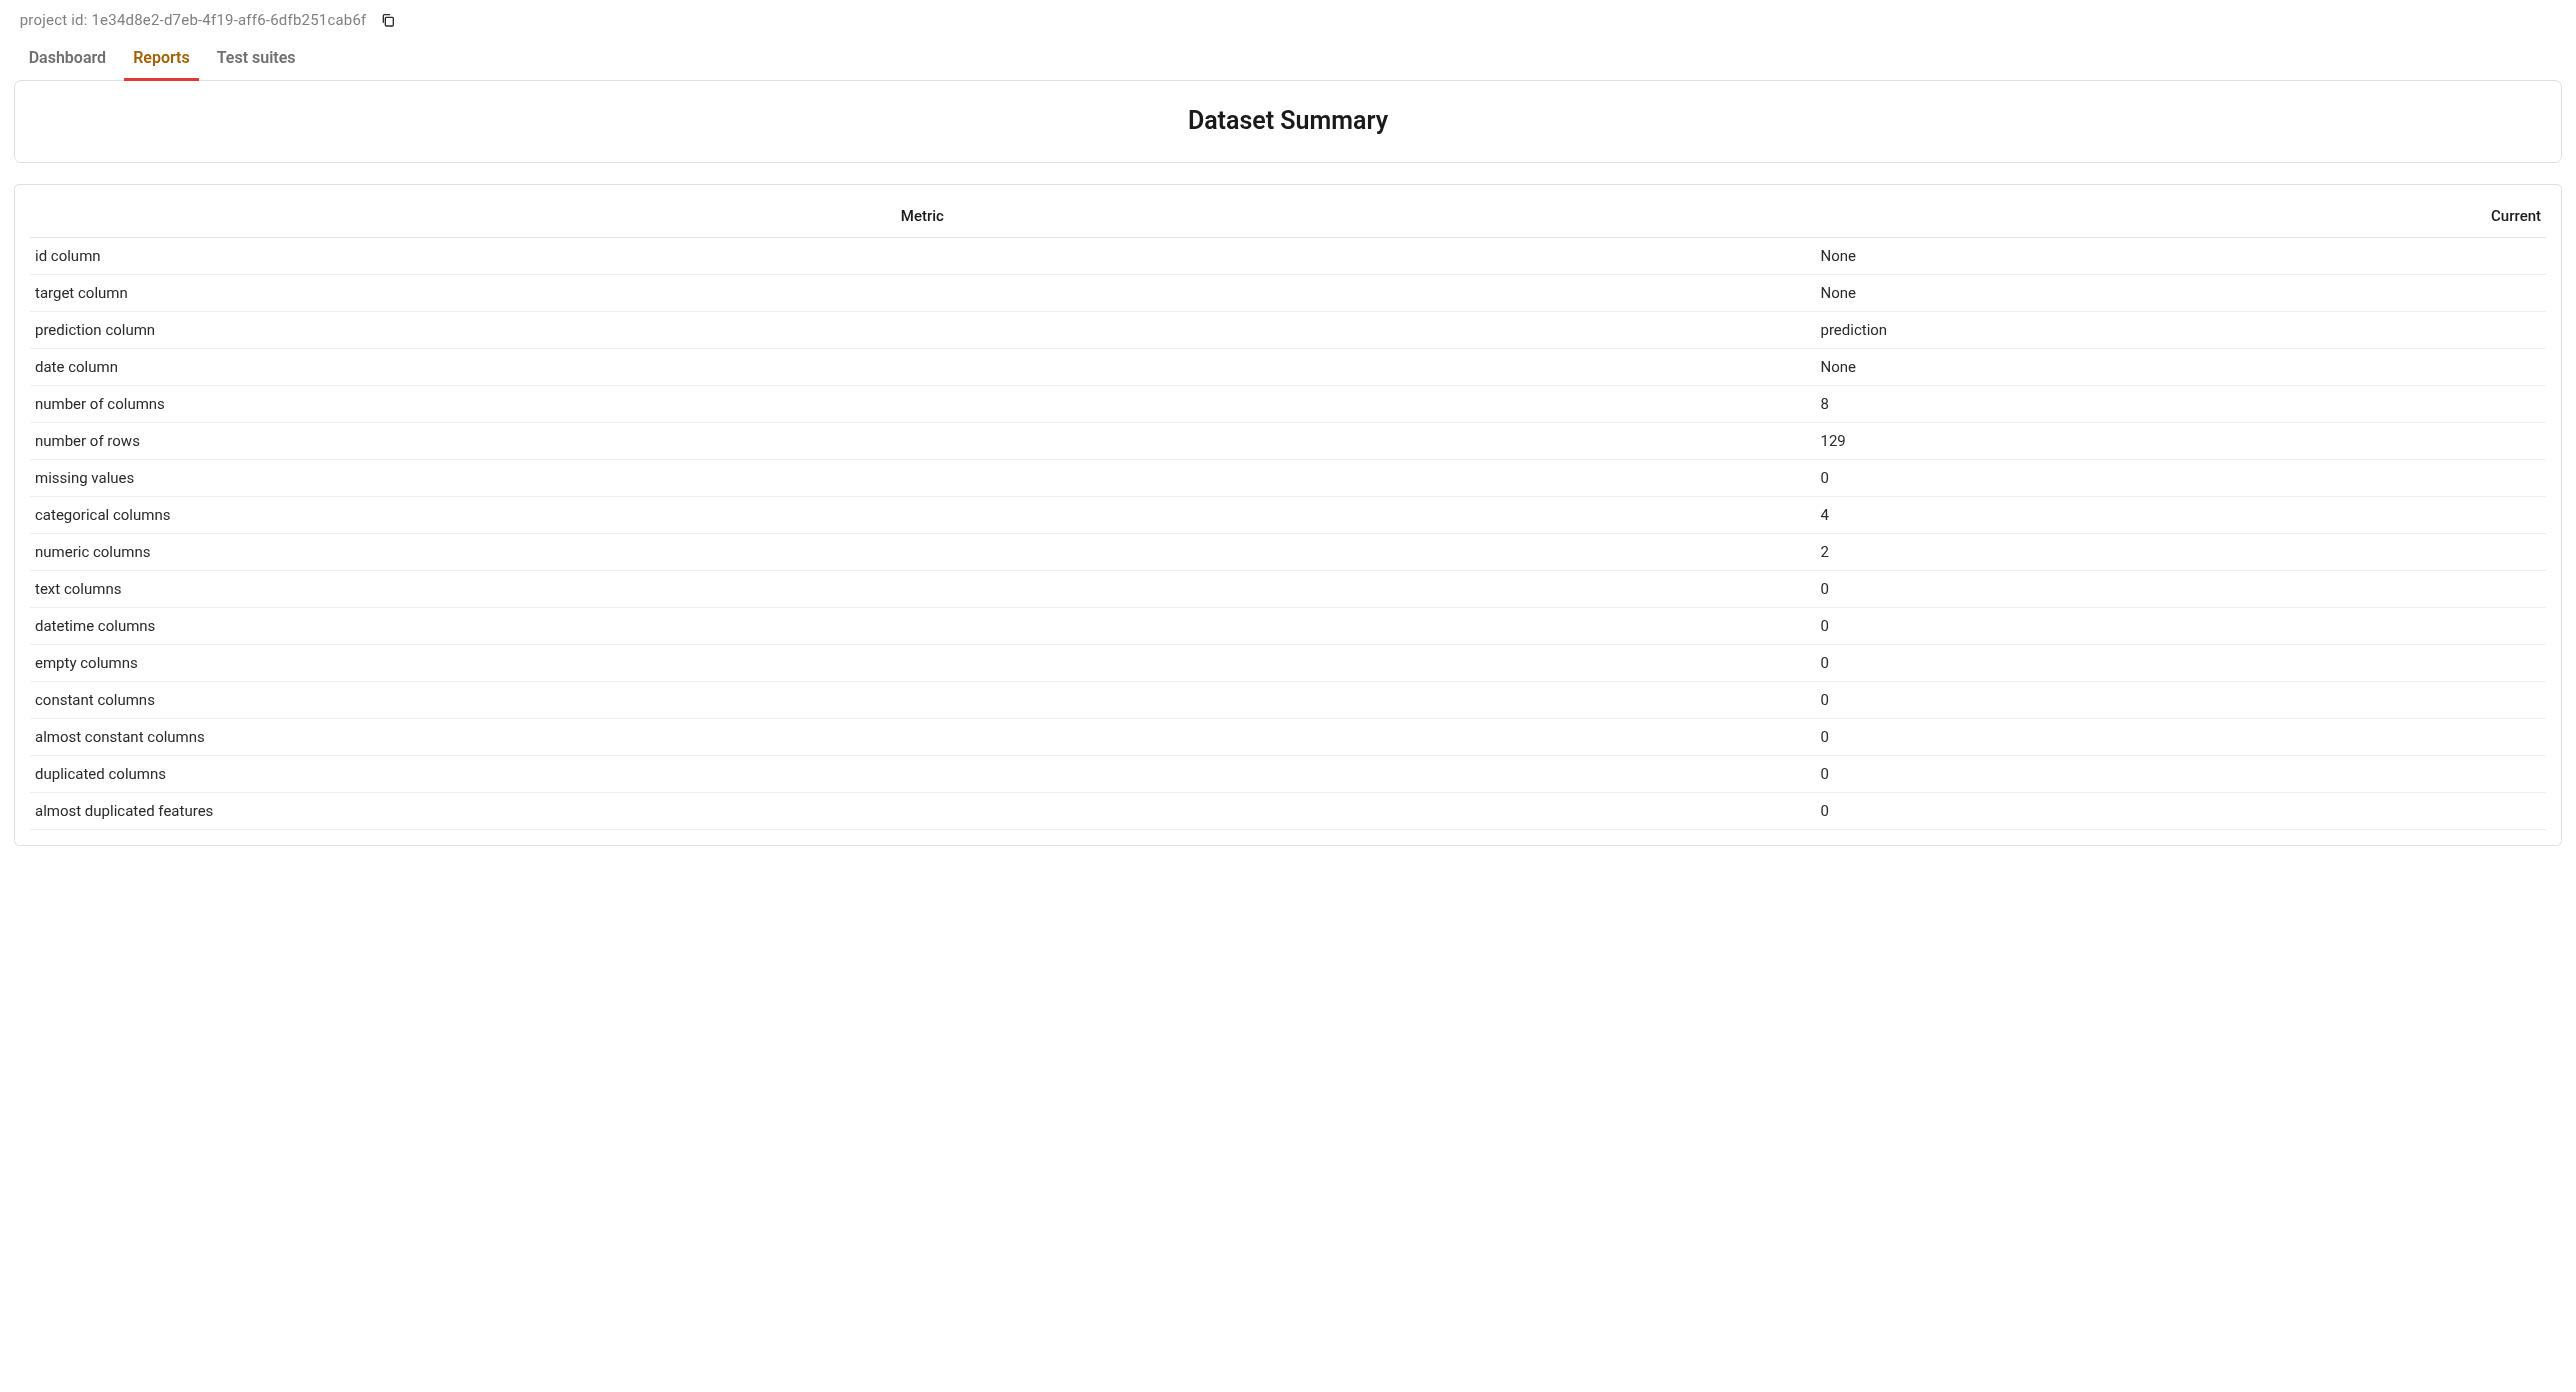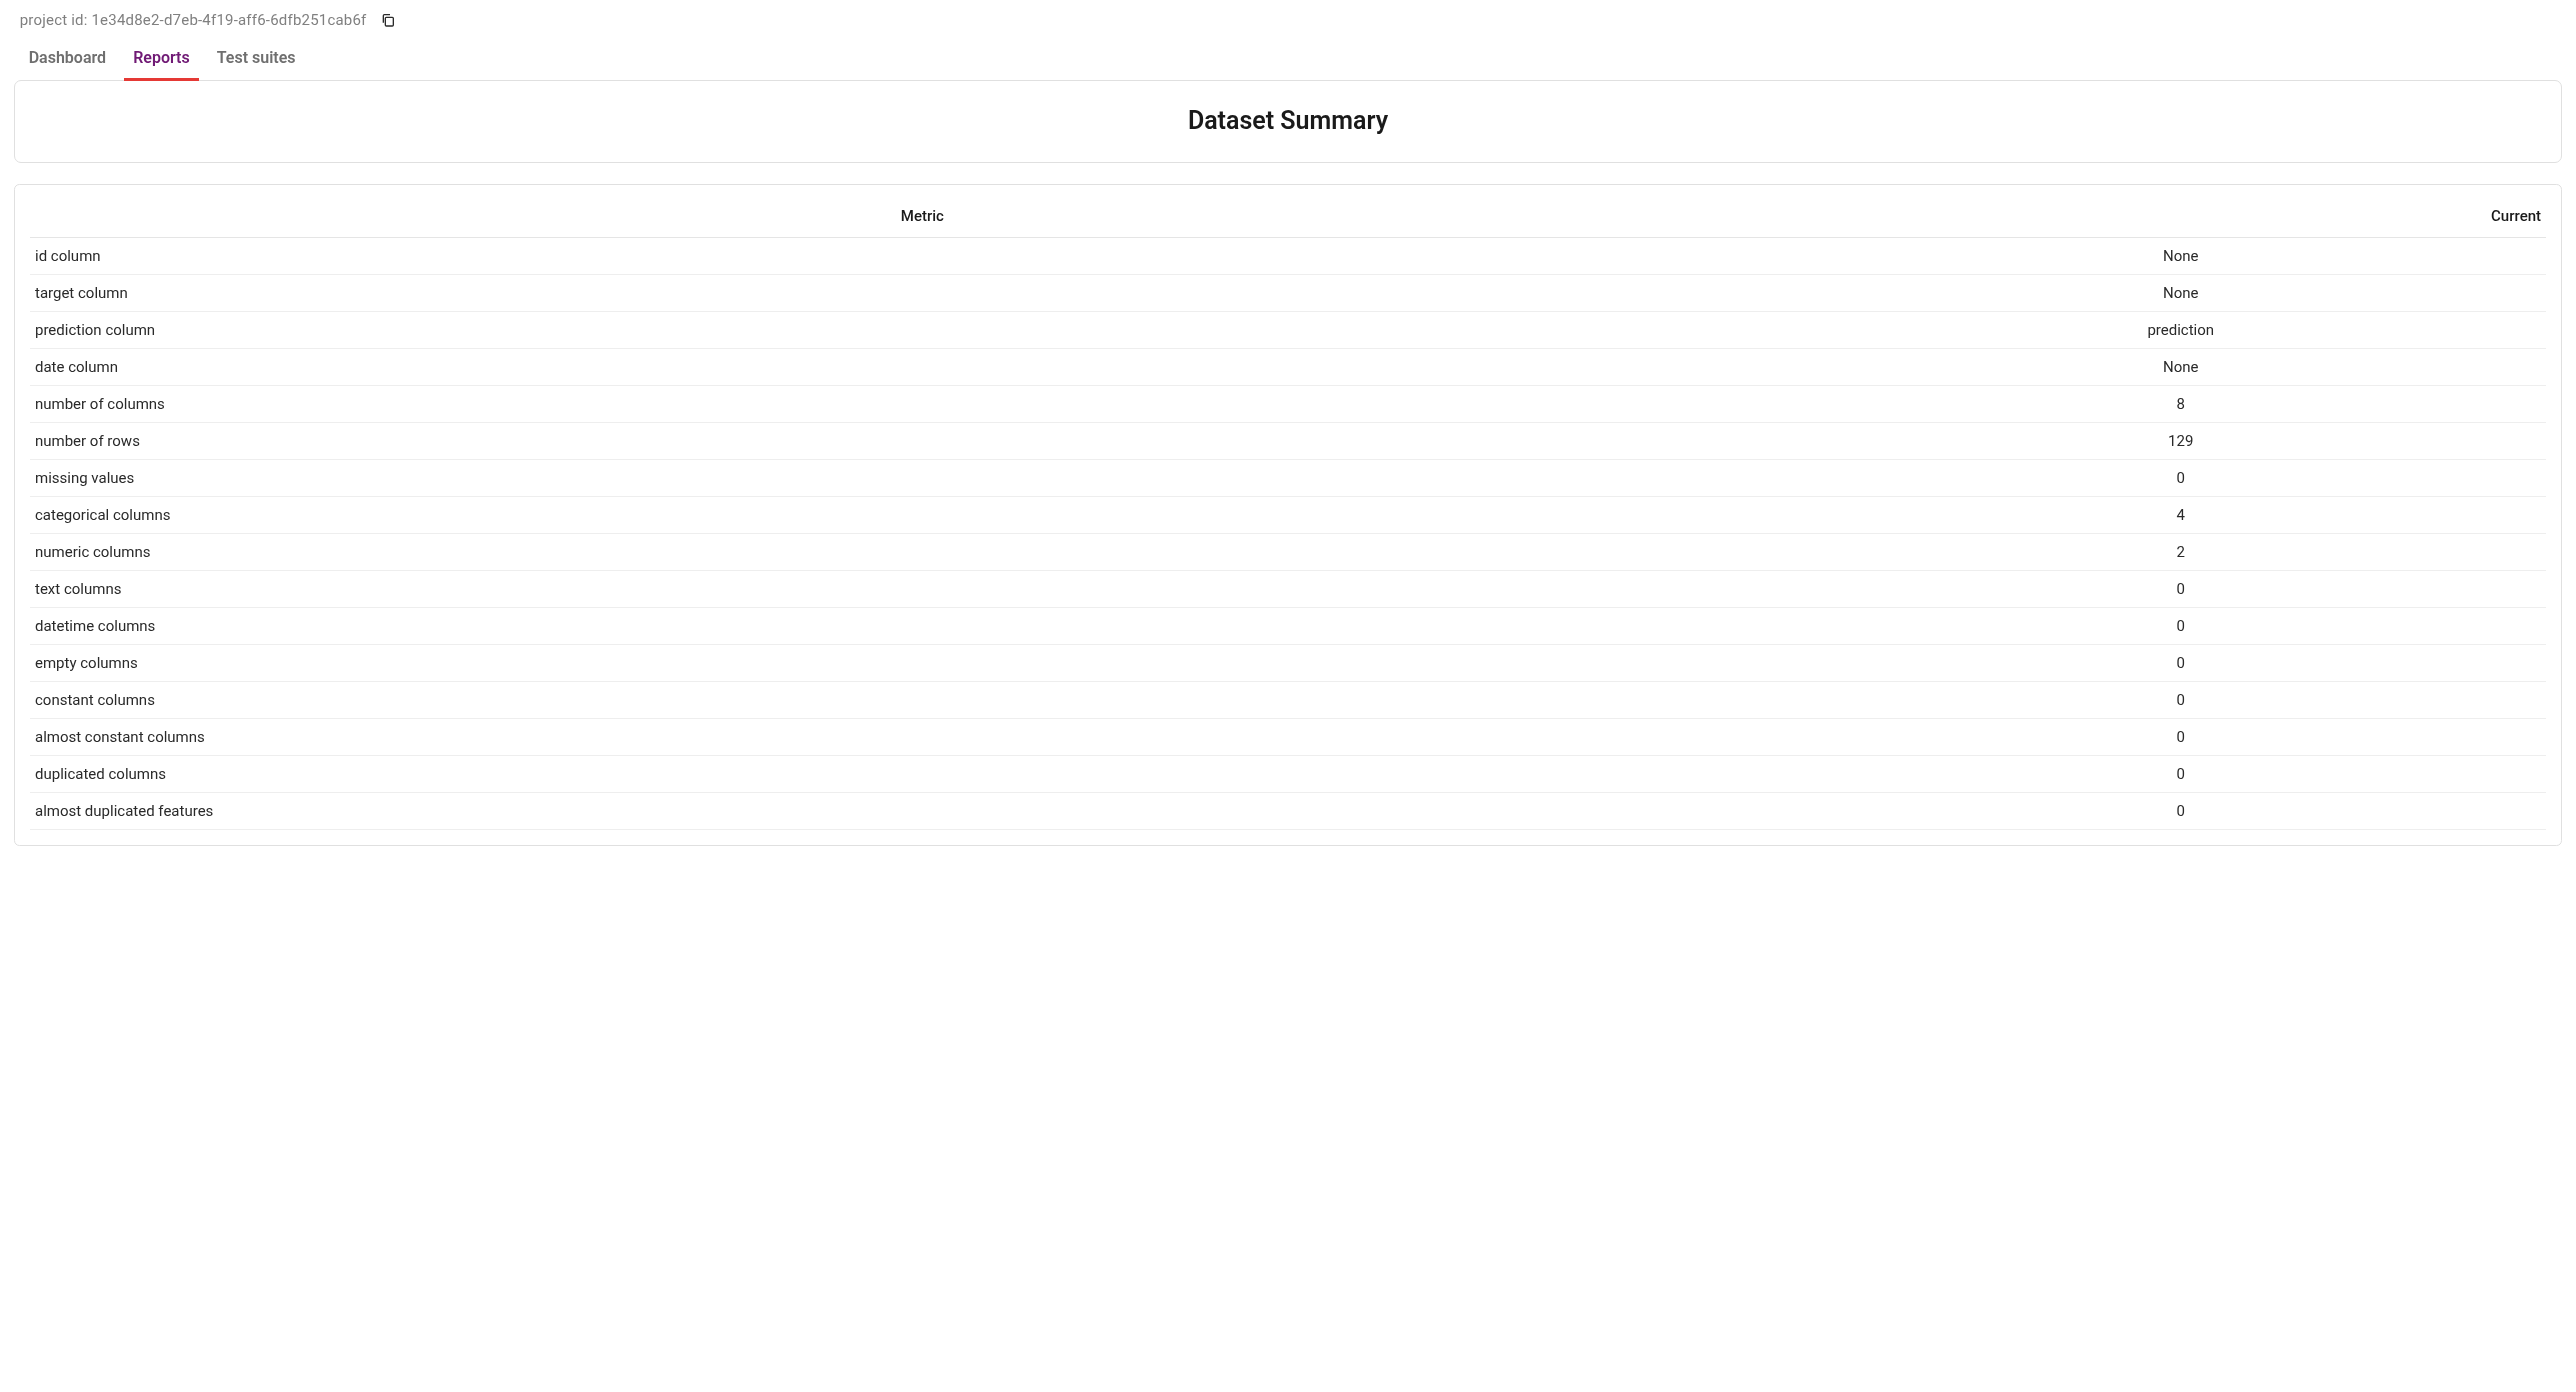--- a/index.html
+++ b/index.html
@@ -49,21 +49,21 @@
     }
     .tab {
       padding: 10.7px 9px 12.5px 9px;
       color: #6f6f6f;
       font-weight: 600;
       font-size: 16px;
       cursor: pointer;
       position: relative;
     }
     .tab.active {
-      color: #701a75;
+      color: #a16207;
     }
     .tab.active::after {
       content: "";
       position: absolute;
       left: 0;
       right: 0;
       bottom: -0.9px;
       height: 2.7px;
       background: #e53935;
     }
@@ -105,21 +105,21 @@
       text-align: right;
     }
     .metric-table td {
       padding: 9px 5.4px;
       border-bottom: 0.9px solid #eeeeee;
       font-size: 15px;
       color: #2a2a2a;
       vertical-align: middle;
     }
     .metric-table td.val {
-      text-align: center;
+      text-align: left;
       white-space: nowrap;
     }
     .metric-table tr:last-child td {
       border-bottom: 0.9px solid #eeeeee;
     }
   </style>
 </head>
 <body>
 
 <div class="container">

